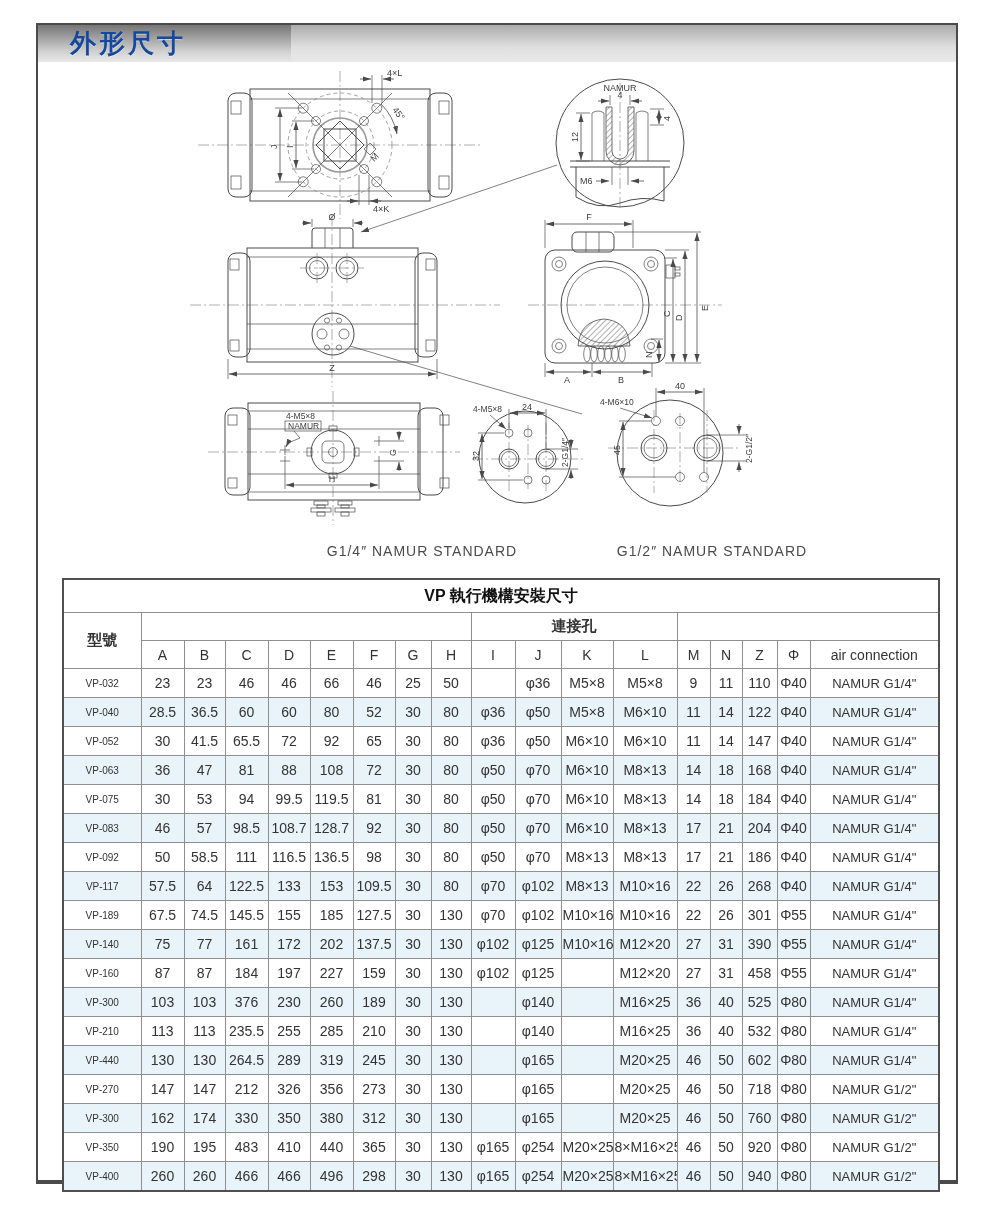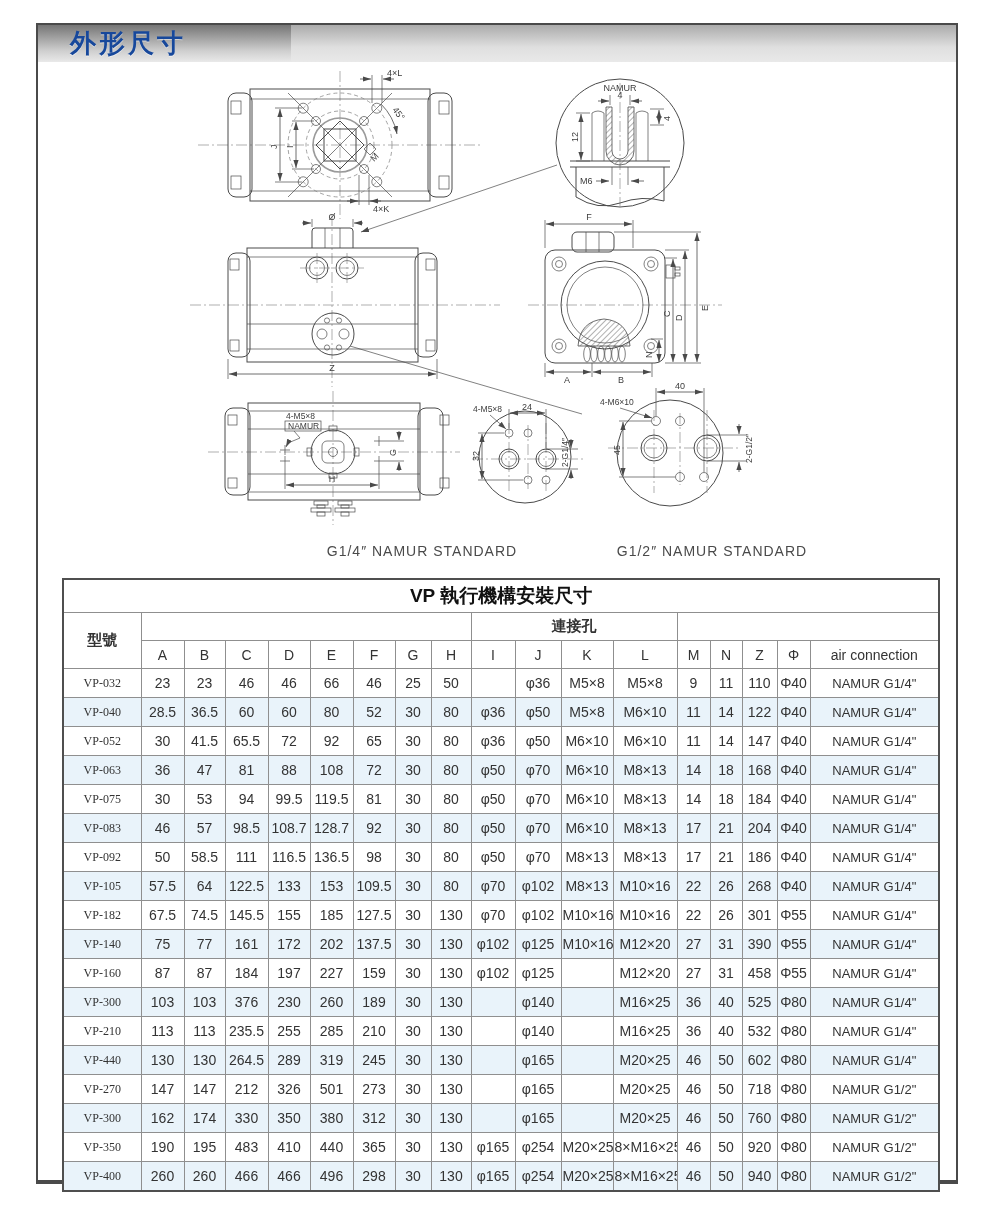--- a/index.html
+++ b/index.html
@@ -14,27 +14,27 @@
   .doc-title{font-size:26px;font-weight:bold;color:#17489b;letter-spacing:3px;
              padding-left:32px;text-shadow:0 1px 0 rgba(255,255,255,.5);}
   svg text{font-family:"Liberation Sans",sans-serif;fill:#3c3c3c;}
   .drawings{position:absolute;left:40px;top:65px;}
 
   table.spec{position:absolute;left:62px;top:578px;width:876px;height:594px;
              border-collapse:collapse;table-layout:fixed;font-size:14px;color:#333;}
   table.spec th,table.spec td{border:1px solid #8f8f8f;text-align:center;padding:0 1px;
              overflow:hidden;white-space:nowrap;}
   table.spec{border:2px solid #4f4f4f;}
-  tr.titlerow th{height:32px;font-size:19px;font-weight:bold;color:#111;background:#fff;text-align:center;}
+  tr.titlerow th{height:32px;font-size:16px;font-weight:bold;color:#111;background:#fff;text-align:center;}
   tr.grp th{height:27px;font-size:15px;font-weight:bold;background:#fff;}
   th.model-h{font-size:17px;font-weight:bold;margin-top:12px;}
   tr.letters th{height:27px;font-size:14px;font-weight:normal;background:#fff;}
   tbody td{height:28px;background:#fff;font-size:14px;}
   tbody tr.alt td{background:#e9f3fa;}
-  tbody td.model{font-size:12px;font-family:Liberation Serif, serif;}
+  tbody td.model{font-size:10px;}
   tbody td.air{font-size:13px;}
   col.c-model{width:78px;}
   col.c-a{width:43px}col.c-b{width:41px}col.c-c{width:43px}col.c-d{width:42px}
   col.c-e{width:43px}col.c-f{width:42px}col.c-g{width:36px}col.c-h{width:40px}
   col.c-i{width:44px}col.c-j{width:46px}col.c-k{width:52px}col.c-l{width:64px}
   col.c-m{width:33px}col.c-n{width:32px}col.c-z{width:35px}col.c-phi{width:33px}
   col.c-air{width:129px}
 </style>
 </head>
 <body>
@@ -596,41 +596,41 @@
           <td>φ70</td>
           <td>M8×13</td>
           <td>M8×13</td>
           <td>17</td>
           <td>21</td>
           <td>186</td>
           <td>Φ40</td>
           <td class="air">NAMUR G1/4"</td>
         </tr>
         <tr class="alt">
-          <td class="model">VP-105</td>
+          <td class="model">VP-117</td>
           <td>57.5</td>
           <td>64</td>
           <td>122.5</td>
           <td>133</td>
           <td>153</td>
           <td>109.5</td>
           <td>30</td>
           <td>80</td>
           <td>φ70</td>
           <td>φ102</td>
           <td>M8×13</td>
           <td>M10×16</td>
           <td>22</td>
           <td>26</td>
           <td>268</td>
           <td>Φ40</td>
           <td class="air">NAMUR G1/4"</td>
         </tr>
         <tr>
-          <td class="model">VP-182</td>
+          <td class="model">VP-189</td>
           <td>67.5</td>
           <td>74.5</td>
           <td>145.5</td>
           <td>155</td>
           <td>185</td>
           <td>127.5</td>
           <td>30</td>
           <td>130</td>
           <td>φ70</td>
           <td>φ102</td>
@@ -741,21 +741,21 @@
           <td>602</td>
           <td>Φ80</td>
           <td class="air">NAMUR G1/4"</td>
         </tr>
         <tr>
           <td class="model">VP-270</td>
           <td>147</td>
           <td>147</td>
           <td>212</td>
           <td>326</td>
-          <td>501</td>
+          <td>356</td>
           <td>273</td>
           <td>30</td>
           <td>130</td>
           <td></td>
           <td>φ165</td>
           <td></td>
           <td>M20×25</td>
           <td>46</td>
           <td>50</td>
           <td>718</td>

